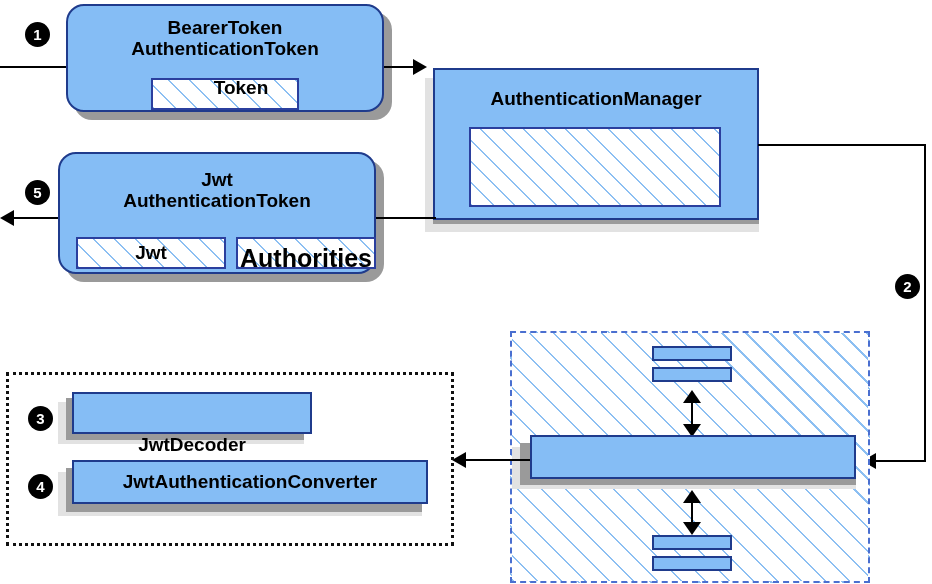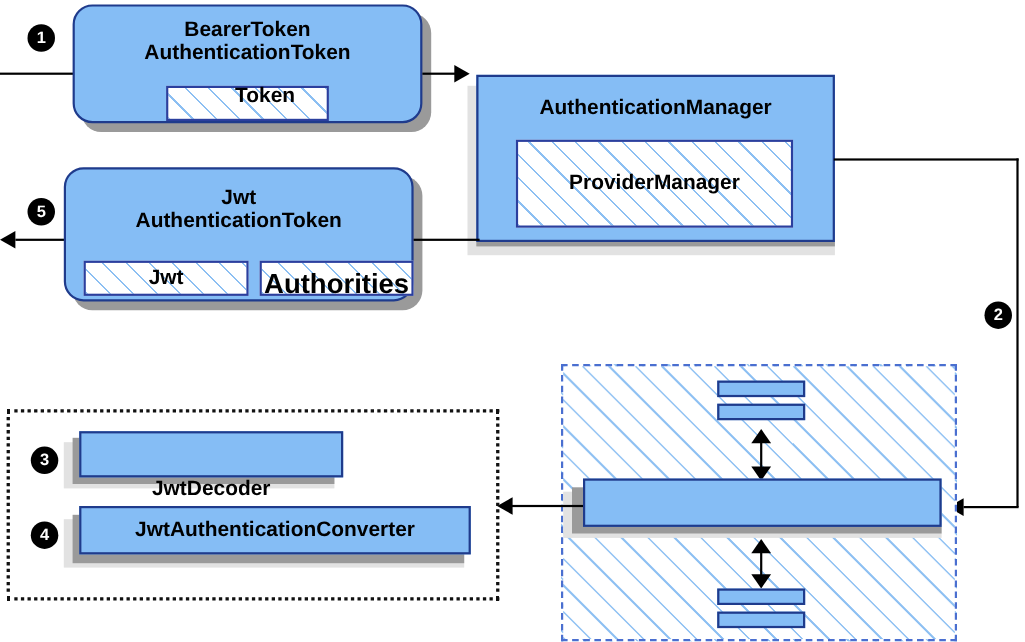--- a/index.html
+++ b/index.html
@@ -69,21 +69,20 @@
   <div class="label" style="left:151px;top:78px;width:148px;height:20px;font-size:19px;margin-left:16px;">Token</div>
 
   <div class="ln h" style="left:384px;top:66px;width:34px;"></div>
   <div class="arrowhead ar-right" style="left:413px;top:59px;"></div>
 
   <div class="shadow-light" style="left:425px;top:78px;width:334px;height:154px;"></div>
   <div class="shadow-dark" style="left:433px;top:76px;width:326px;height:148px;"></div>
   <div class="node blue" style="left:433px;top:68px;width:326px;height:152px;"></div>
   <div class="label" style="left:433px;top:78px;width:326px;height:42px;font-size:19px;">AuthenticationManager</div>
   <div class="hatch" style="left:469px;top:127px;width:252px;height:80px;"></div>
-  <div class="label" style="left:469px;top:127px;width:252px;height:80px;font-size:19px;">ProviderManager</div>
 
   <div class="bullet" style="left:25px;top:180px;">5</div>
 
   <div class="ln h" style="left:14px;top:217px;width:55px;"></div>
   <div class="arrowhead ar-left" style="left:0px;top:210px;"></div>
 
   <div class="shadow-dark rounded" style="left:66px;top:160px;width:318px;height:122px;"></div>
   <div class="node blue rounded" style="left:58px;top:152px;width:318px;height:122px;"></div>
   <div class="label" style="left:58px;top:158px;width:318px;height:64px;font-size:19px;">Jwt
 AuthenticationToken</div>

